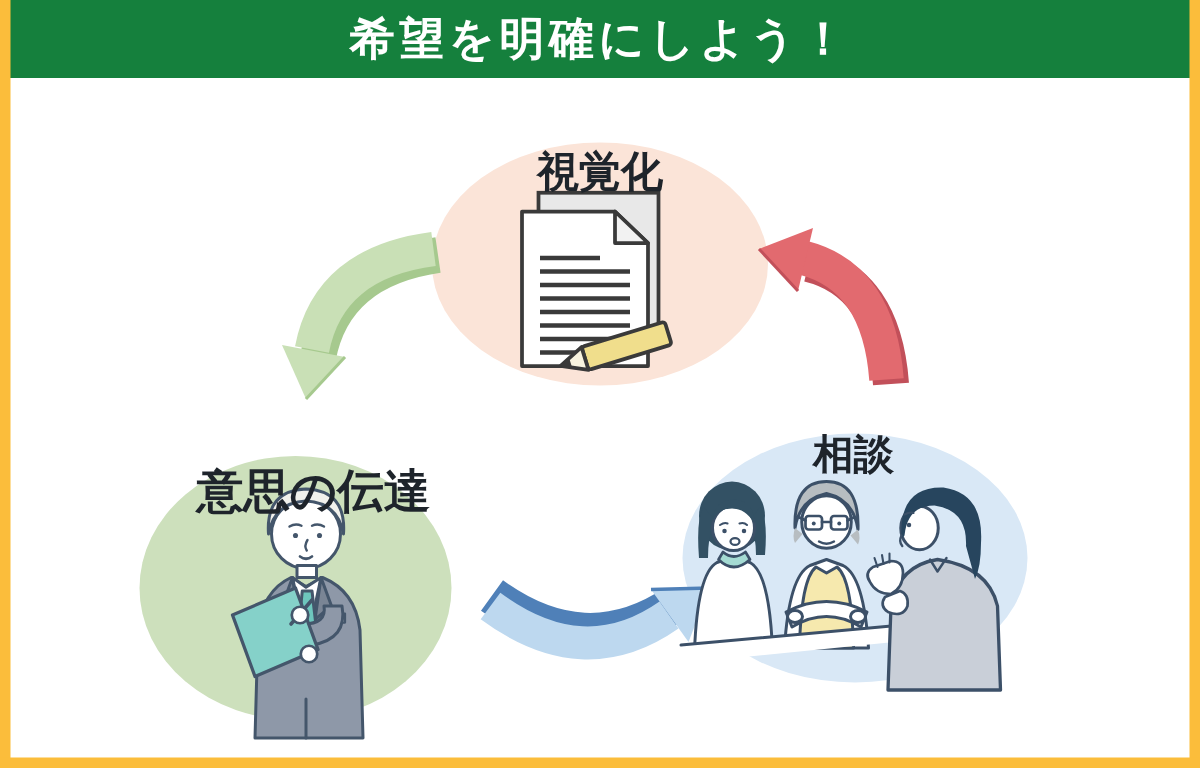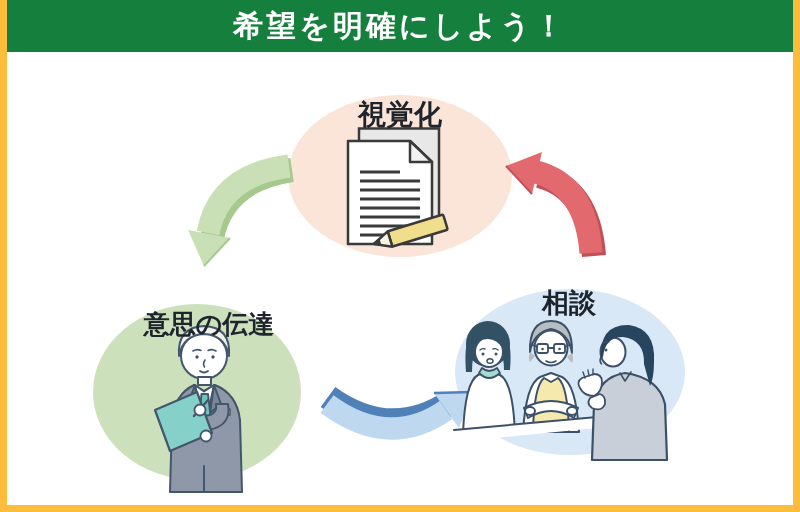--- a/index.html
+++ b/index.html
@@ -13,21 +13,21 @@
   .header{position:absolute;left:0;top:0;width:800px;height:52px;background:#15803d;
           display:flex;align-items:center;justify-content:center;}
   .title{color:#ffffff;font-size:30px;font-weight:800;letter-spacing:3px;margin:0;}
   
   .node{position:absolute;border-radius:50%;}
   .node-viz{left:288px;top:95px;width:224px;height:162px;background:#FBE4D8;}
   .node-comm{left:93px;top:304px;width:208px;height:176px;background:#CDE0BC;}
   .node-consult{left:455px;top:289px;width:230px;height:166px;background:#D9E8F6;}
   .node-label{position:absolute;transform:translateX(-50%);font-weight:800;color:#1E242B;white-space:nowrap;font-family:Liberation Serif, serif;}
   .label-viz{left:400px;top:96px;font-size:28px;}
-  .label-comm{left:209px;top:307px;font-size:26px;}
+  .label-comm{left:209px;top:307px;font-size:31px;}
   .label-consult{left:569px;top:285px;font-size:27px;}
   svg{position:absolute;overflow:visible;}
 </style>
 </head>
 <body>
 
 <div class="page">
 
   <header class="header">
     <h1 class="title">希望を明確にしよう！</h1>

